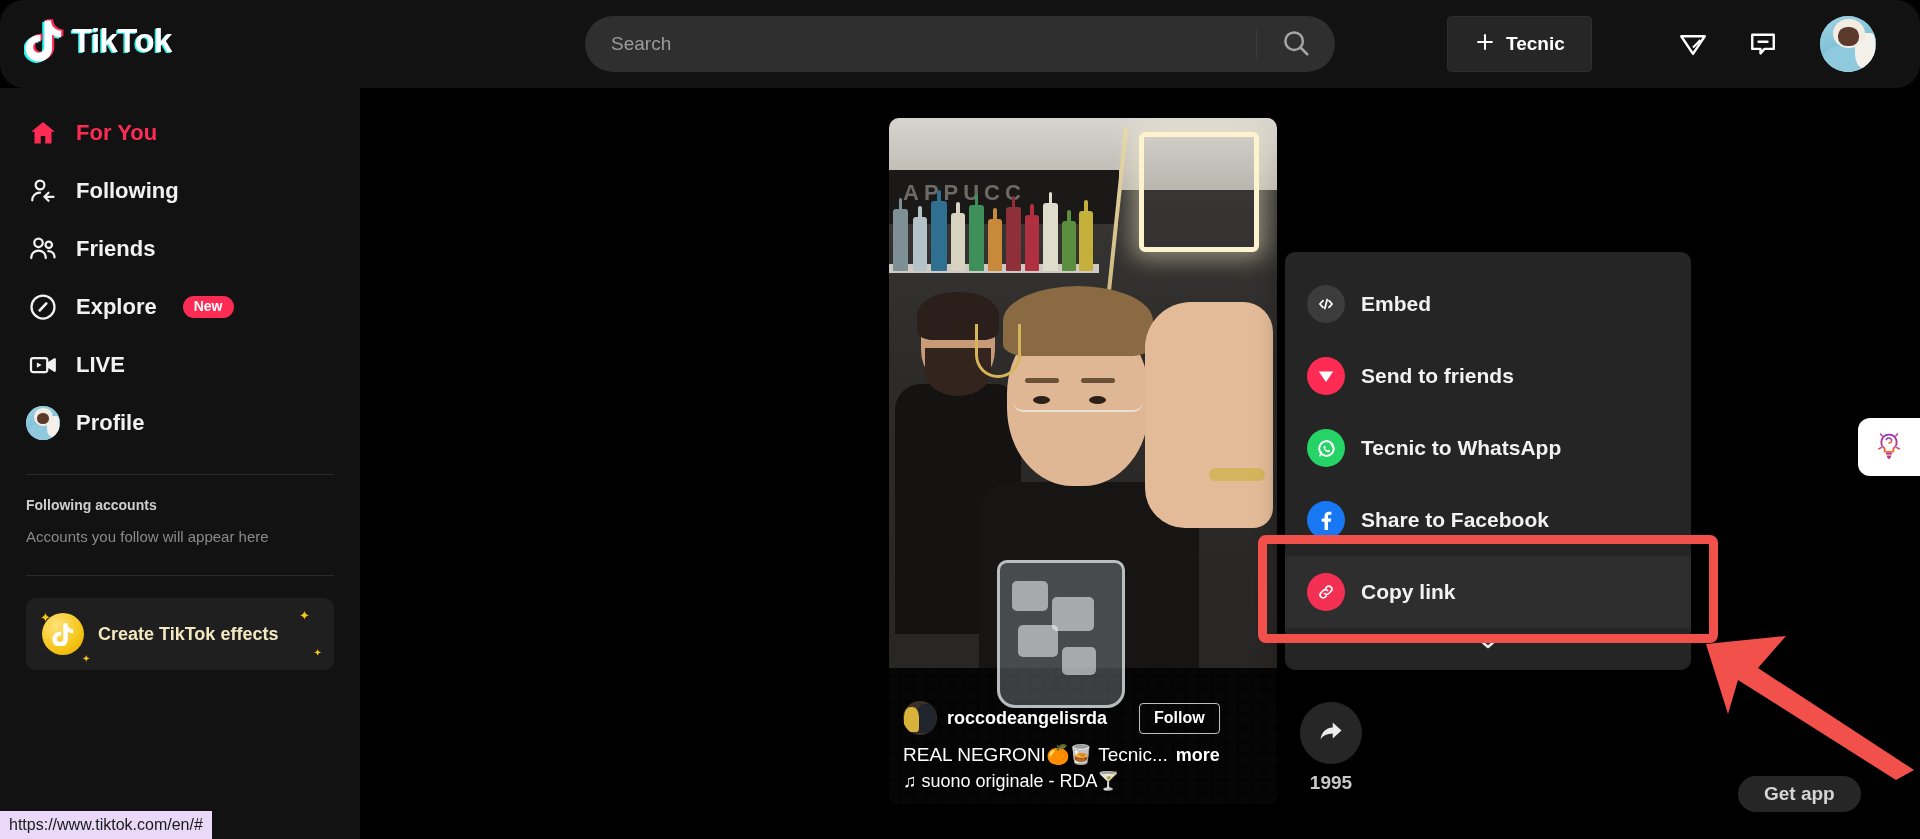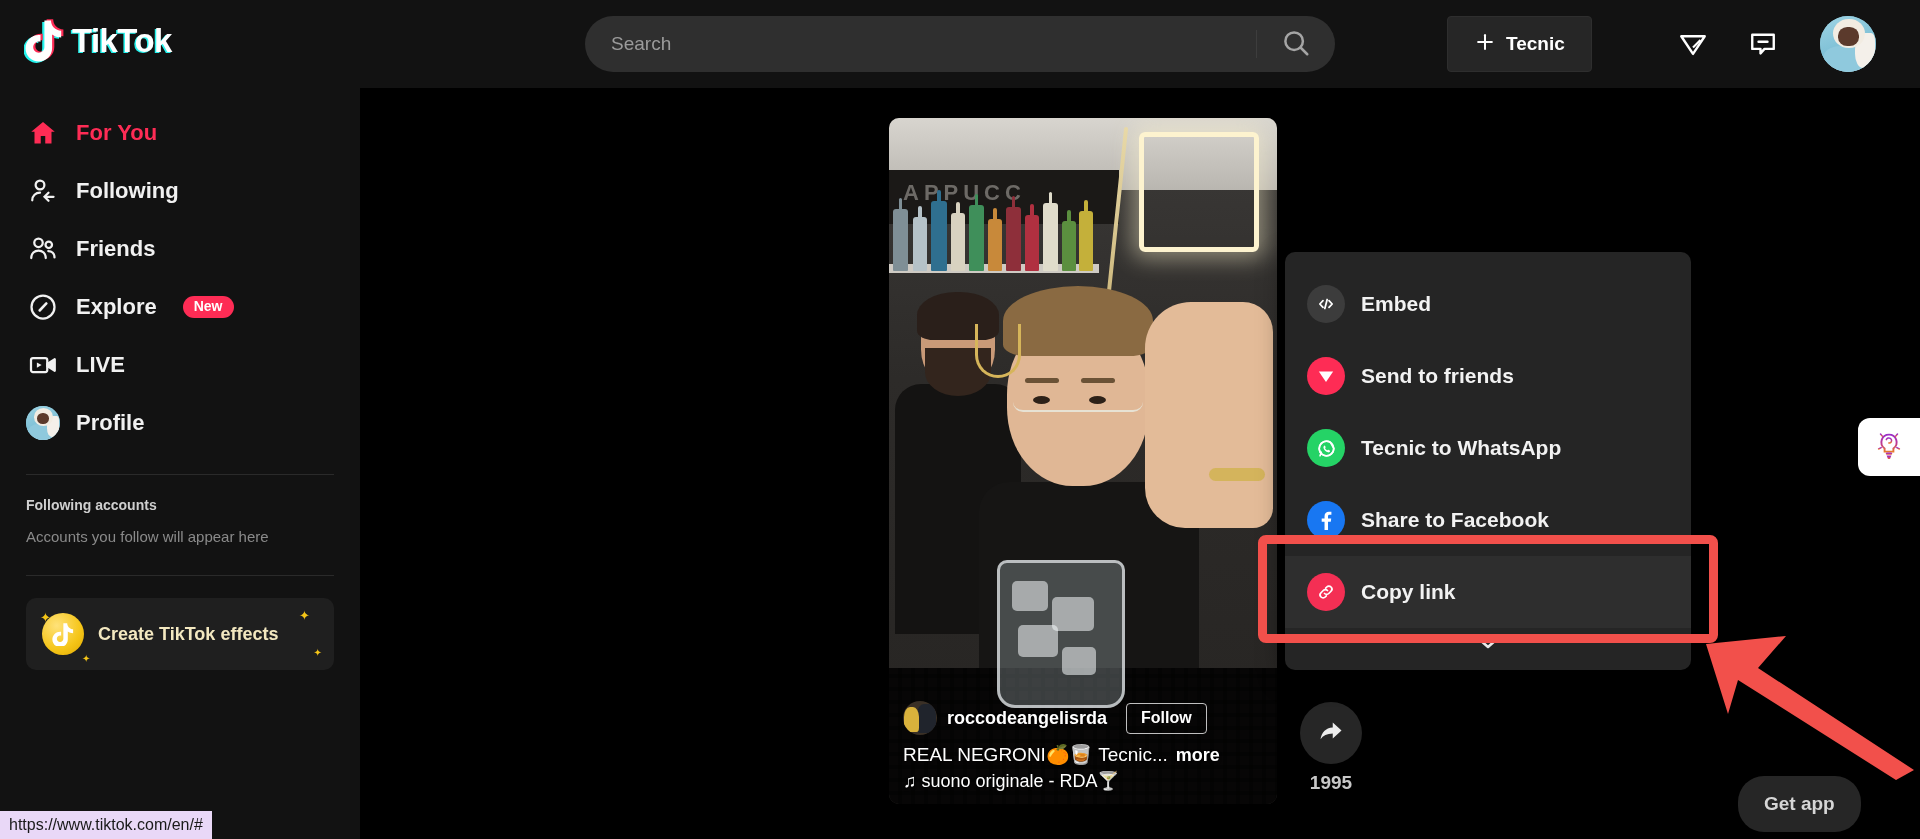--- a/index.html
+++ b/index.html
@@ -7,21 +7,21 @@
     width: 1920px; height: 839px;
     background: #000; overflow: hidden;
     font-family: "Liberation Sans", sans-serif;
     -webkit-font-smoothing: antialiased;
   }
   #app { position: relative; width: 1920px; height: 839px; background: #000; }
 
   
   .header {
     position: absolute; top: 0; left: 0; width: 1920px; height: 88px;
-    background: #121212; z-index: 40;
+    background: #121212; z-index: 40; border-radius: 24px;
   }
   .logo-wrap {
     position: absolute; left: 24px; top: 18px;
     display: flex; align-items: center; gap: 8px; cursor: pointer;
   }
   .logo-note { width: 40px; height: 46px; position: relative; }
   .logo-text {
     color: #fff; font-size: 33px; font-weight: 700; letter-spacing: -.6px;
     position: relative;
   }
@@ -146,21 +146,21 @@
   .pitcher { position: absolute; left: 108px; bottom: 96px; width: 128px; height: 148px; border: 3px solid rgba(226,230,232,.75); border-radius: 10px 10px 18px 18px; background: rgba(200,214,220,.28); }
   .ice { position: absolute; background: rgba(245,250,252,.55); border-radius: 5px; }
 
   .vid-overlay { position: absolute; left: 0; bottom: 0; width: 100%; padding: 0 14px 12px 14px; }
   .vo-userrow { display: flex; align-items: center; gap: 10px; margin-bottom: 8px; }
   .vo-av { width: 34px; height: 34px; border-radius: 50%; background: #3a3026; overflow: hidden; position: relative; flex: 0 0 34px; }
   .voa-1 { position: absolute; left: 4%; top: 18%; width: 44%; height: 74%; border-radius: 40% 40% 18% 18%; background: #d9b23c; }
   .voa-2 { position: absolute; right: 2%; top: 8%; width: 56%; height: 86%; border-radius: 36% 36% 16% 16%; background: #20242c; }
   .vo-user { color: #fff; font-size: 18px; font-weight: 700; text-shadow: 0 1px 3px rgba(0,0,0,.8); }
   .follow-btn {
-    margin-left: 9px; height: 31px; padding: 0 14px; background: transparent;
+    margin-left: 22px; height: 31px; padding: 0 14px; background: transparent;
     border: 1px solid rgba(255,255,255,.75); border-radius: 4px; color: #fff;
     font-size: 16px; font-weight: 700; cursor: pointer;
     font-family: "Liberation Sans", sans-serif;
   }
   .vo-cap {
     color: #fff; font-size: 19px; display: flex; align-items: baseline; gap: 8px;
     text-shadow: 0 1px 3px rgba(0,0,0,.85); margin-bottom: 4px; white-space: nowrap;
   }
   .vo-more { font-size: 18px; font-weight: 700; color: #fff; cursor: pointer; }
   .vo-music { color: #fff; font-size: 18px; text-shadow: 0 1px 3px rgba(0,0,0,.85); }
@@ -198,21 +198,21 @@
   }
   .ann-arrow { position: absolute; left: 1700px; top: 630px; z-index: 50; pointer-events: none; }
 
   
   .bulb-tab {
     position: absolute; right: 0; top: 418px; width: 62px; height: 58px;
     background: #fff; border-radius: 12px 0 0 12px; z-index: 35;
     display: flex; align-items: center; justify-content: center; cursor: pointer;
   }
   .getapp-btn {
-    position: absolute; left: 1738px; top: 776px; height: 56px; padding: 0 26px;
+    position: absolute; left: 1738px; top: 776px; height: 36px; padding: 0 26px;
     background: #262626; border-radius: 26px; display: flex; align-items: center;
     justify-content: center; cursor: pointer; z-index: 35;
   }
   .getapp-lbl { color: #d6d6d6; font-size: 19px; font-weight: 700; }
 
   
   .status-url {
     position: absolute; left: 0; bottom: 0; height: 28px;
     background: #e9d8f7; color: #1a1a1a; font-size: 16px;
     display: flex; align-items: center; padding: 0 9px; z-index: 60;

